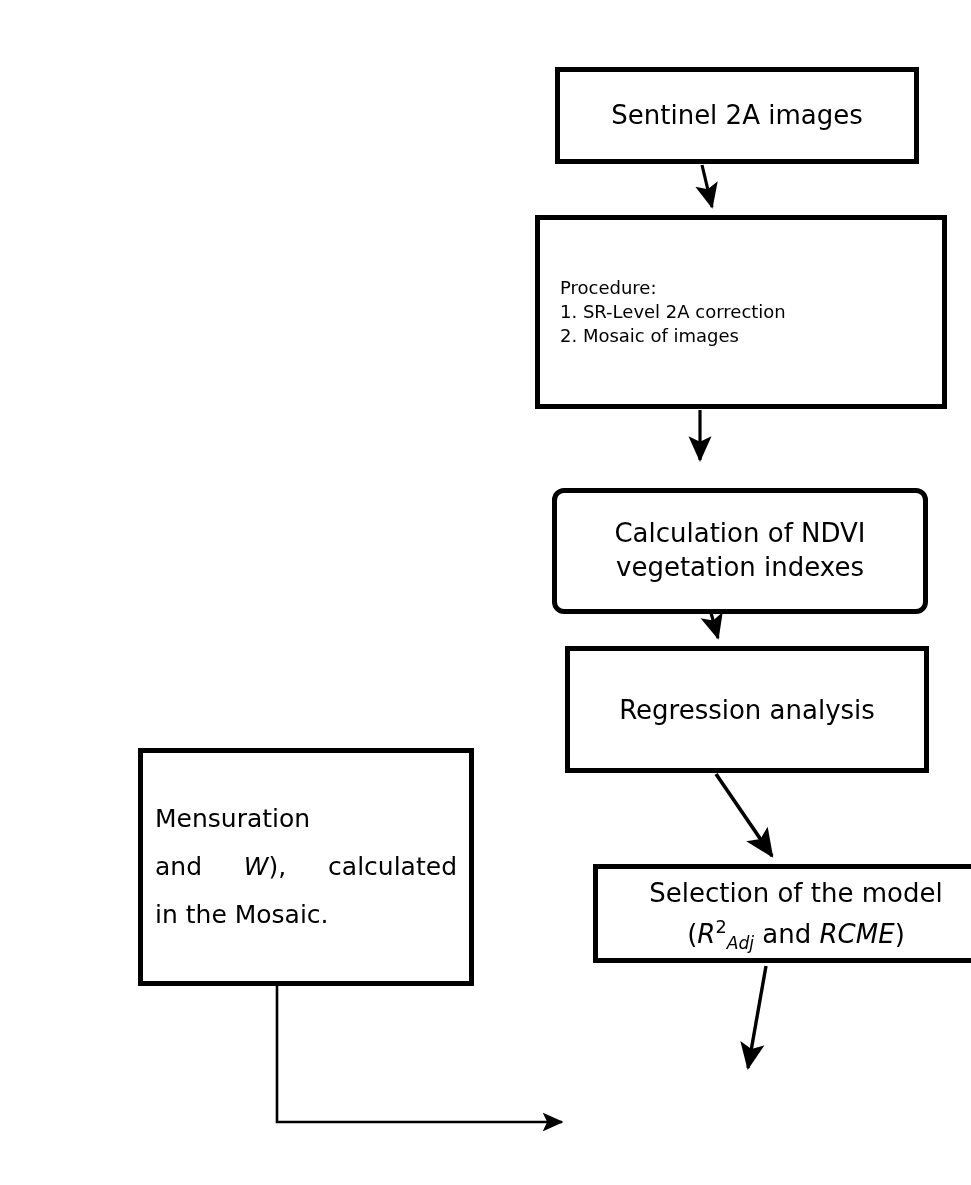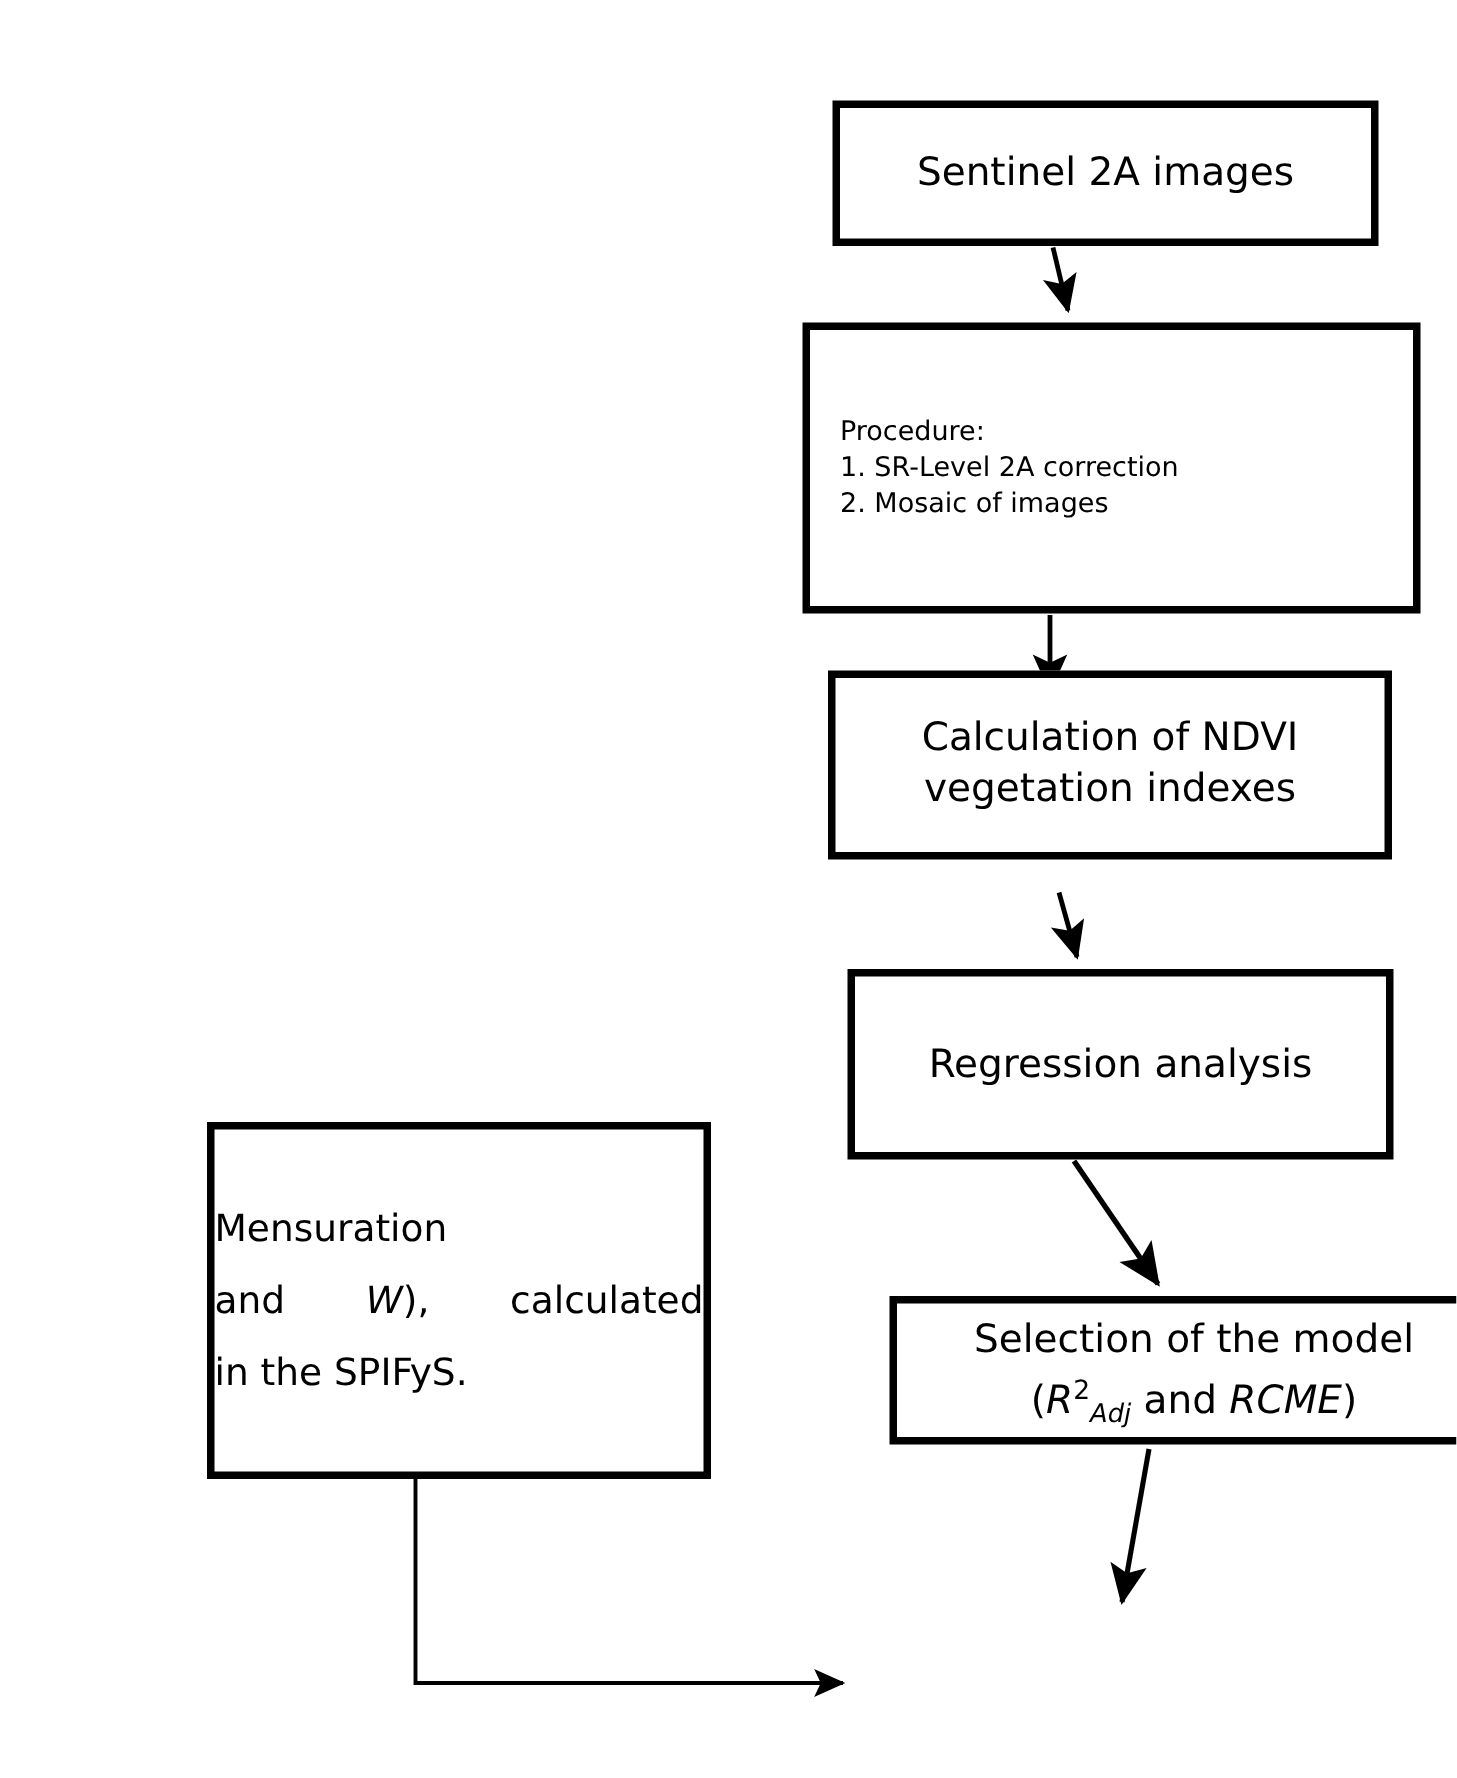--- a/index.html
+++ b/index.html
@@ -29,24 +29,24 @@
     z-index: 2;
     margin-left: 28px;
   }
   .node .line { display: block; }
   .node.center { align-items: center; text-align: center; }
   .node.left-al { align-items: flex-start; text-align: left; }
 
   
   #node-sentinel   { left: 527px; top: 67px;  width: 364px; height: 97px;  }
   #node-procedure  { left: 507px; top: 215px; width: 412px; height: 194px; padding: 0 0 0 20px; }
-  #node-ndvi       { left: 524px; top: 447px; width: 376px; height: 126px; }
+  #node-ndvi       { left: 524px; top: 488px; width: 376px; height: 126px; border-radius: 12px; }
   #node-regression { left: 537px; top: 646px; width: 364px; height: 127px; justify-content: center; }
   #node-selection  { left: 565px; top: 864px; width: 406px; height: 99px;  }
-  #node-mensuration{ left: 110px; top: 748px; width: 336px; height: 238px; padding: 0 0; }
+  #node-mensuration{ left: 110px; top: 748px; width: 336px; height: 238px; padding: 0 12px; }
   #node-maps       { left: 572px; top: 1076px;width: 399px; height: 89px;  }
 
   #node-procedure  { font-size: 18px; line-height: 1.32; }
   #node-mensuration{ font-size: 25px; line-height: 1.92; }
   #node-regression { line-height: 2.0; }
   #node-selection  { line-height: 1.55; justify-content: center; }
 
   .node-text-block { width: 100%; }
 
   
@@ -125,21 +125,21 @@
   <div class="node center" id="node-regression">
     <div class="node-text-block">
       <span class="line">Regression analysis</span>
     </div>
   </div>
 
   <div class="node left-al" id="node-mensuration">
     <div class="node-text-block justified">
       <span class="line last">Mensuration</span>
       <span class="line"><span>and </span><span class="it">W</span><span>), calculated</span></span>
-      <span class="line last">in the SPIFyS.</span>
+      <span class="line last">in the Mosaic.</span>
     </div>
   </div>
 
   <div class="node center" id="node-selection">
     <div class="node-text-block">
       <span class="line">Selection of the model</span>
       <span class="line"><span>(</span><span class="it">R</span><span class="sup">2</span><span class="sub">Adj</span><span> and </span><span class="it">RCME</span><span>)</span></span>
     </div>
   </div>
 

